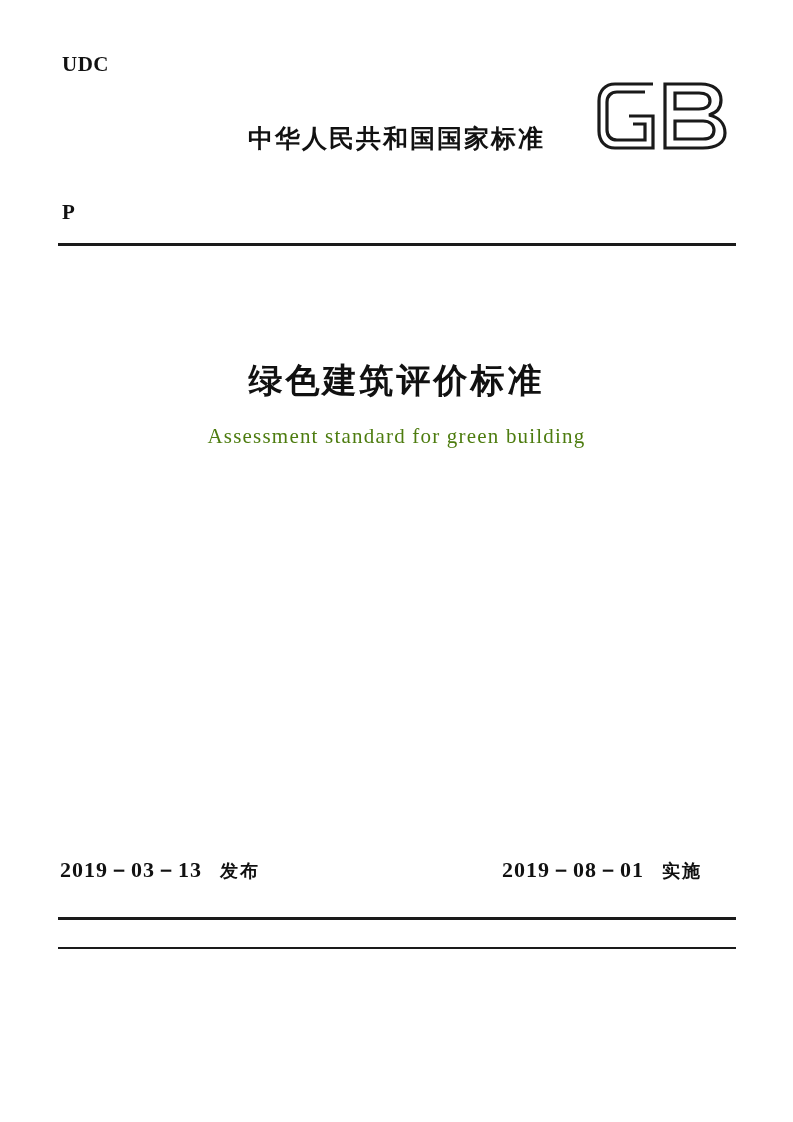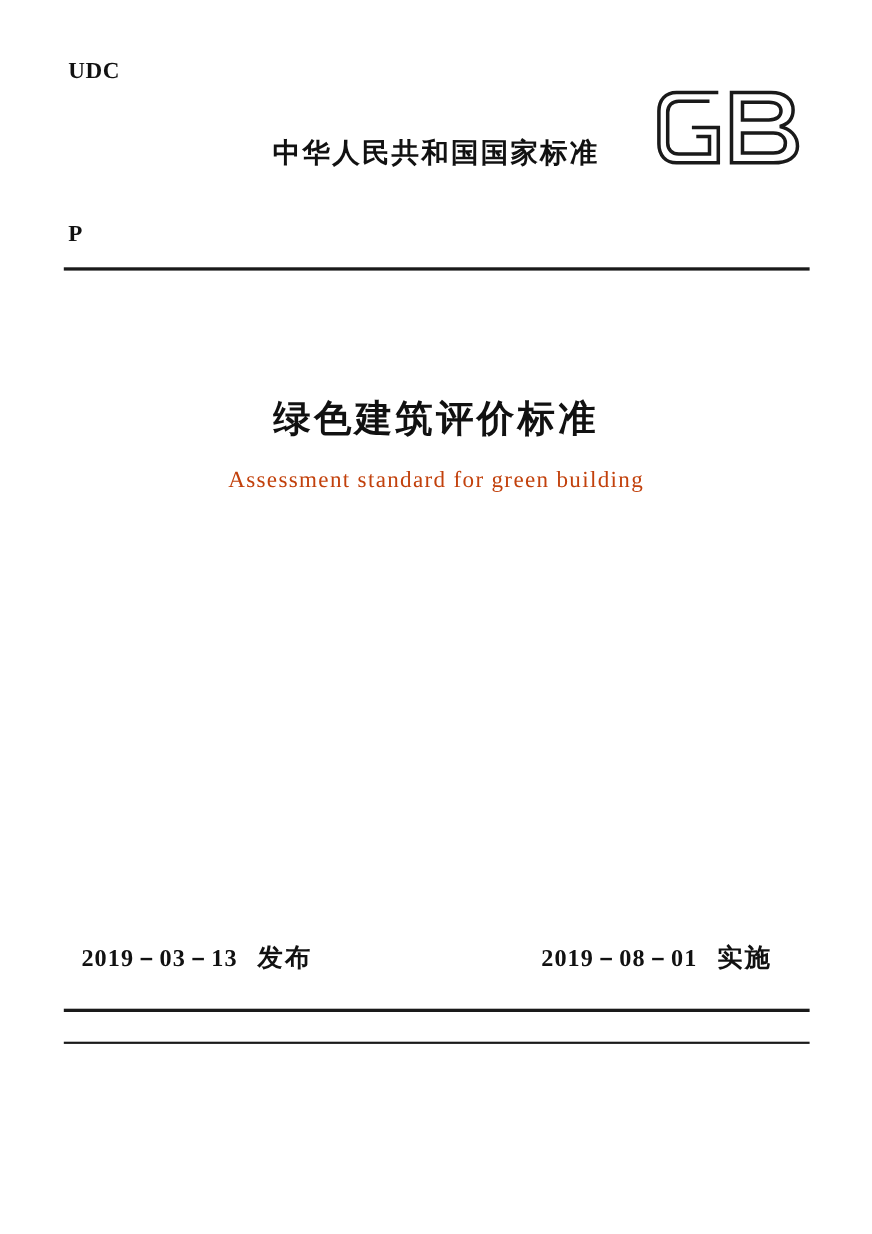--- a/index.html
+++ b/index.html
@@ -101,21 +101,21 @@
   }
   .doc-subtitle {
     position: absolute;
     left: 0;
     right: 0;
     top: 424px;
     text-align: center;
     font-family: "Liberation Serif", serif;
     font-size: 21px;
     letter-spacing: 1.2px;
-    color: #c2410c;
+    color: #4d7c0f;
   }
 
   
   .date-row {
     position: absolute;
     left: 58px;
     width: 678px;
     top: 855px;
     display: flex;
     justify-content: space-between;
@@ -128,24 +128,24 @@
   .date-cell {
     display: flex;
     align-items: baseline;
     white-space: nowrap;
   }
   .date-cell .d-num { letter-spacing: 1px; }
   .date-cell .d-label {
     margin-left: 18px;
     font-family: Liberation Sans, sans-serif;
     font-weight: bold;
-    font-size: 23px;
+    font-size: 18px;
     letter-spacing: 2px;
   }
-  .date-left  { margin-left: 16px; }
+  .date-left  { margin-left: 2px; }
   .date-right { margin-right: 34px; }
 
   
   .publishers {
     position: absolute;
     left: 58px;
     width: 678px;
     top: 972px;
     display: flex;
     align-items: center;

